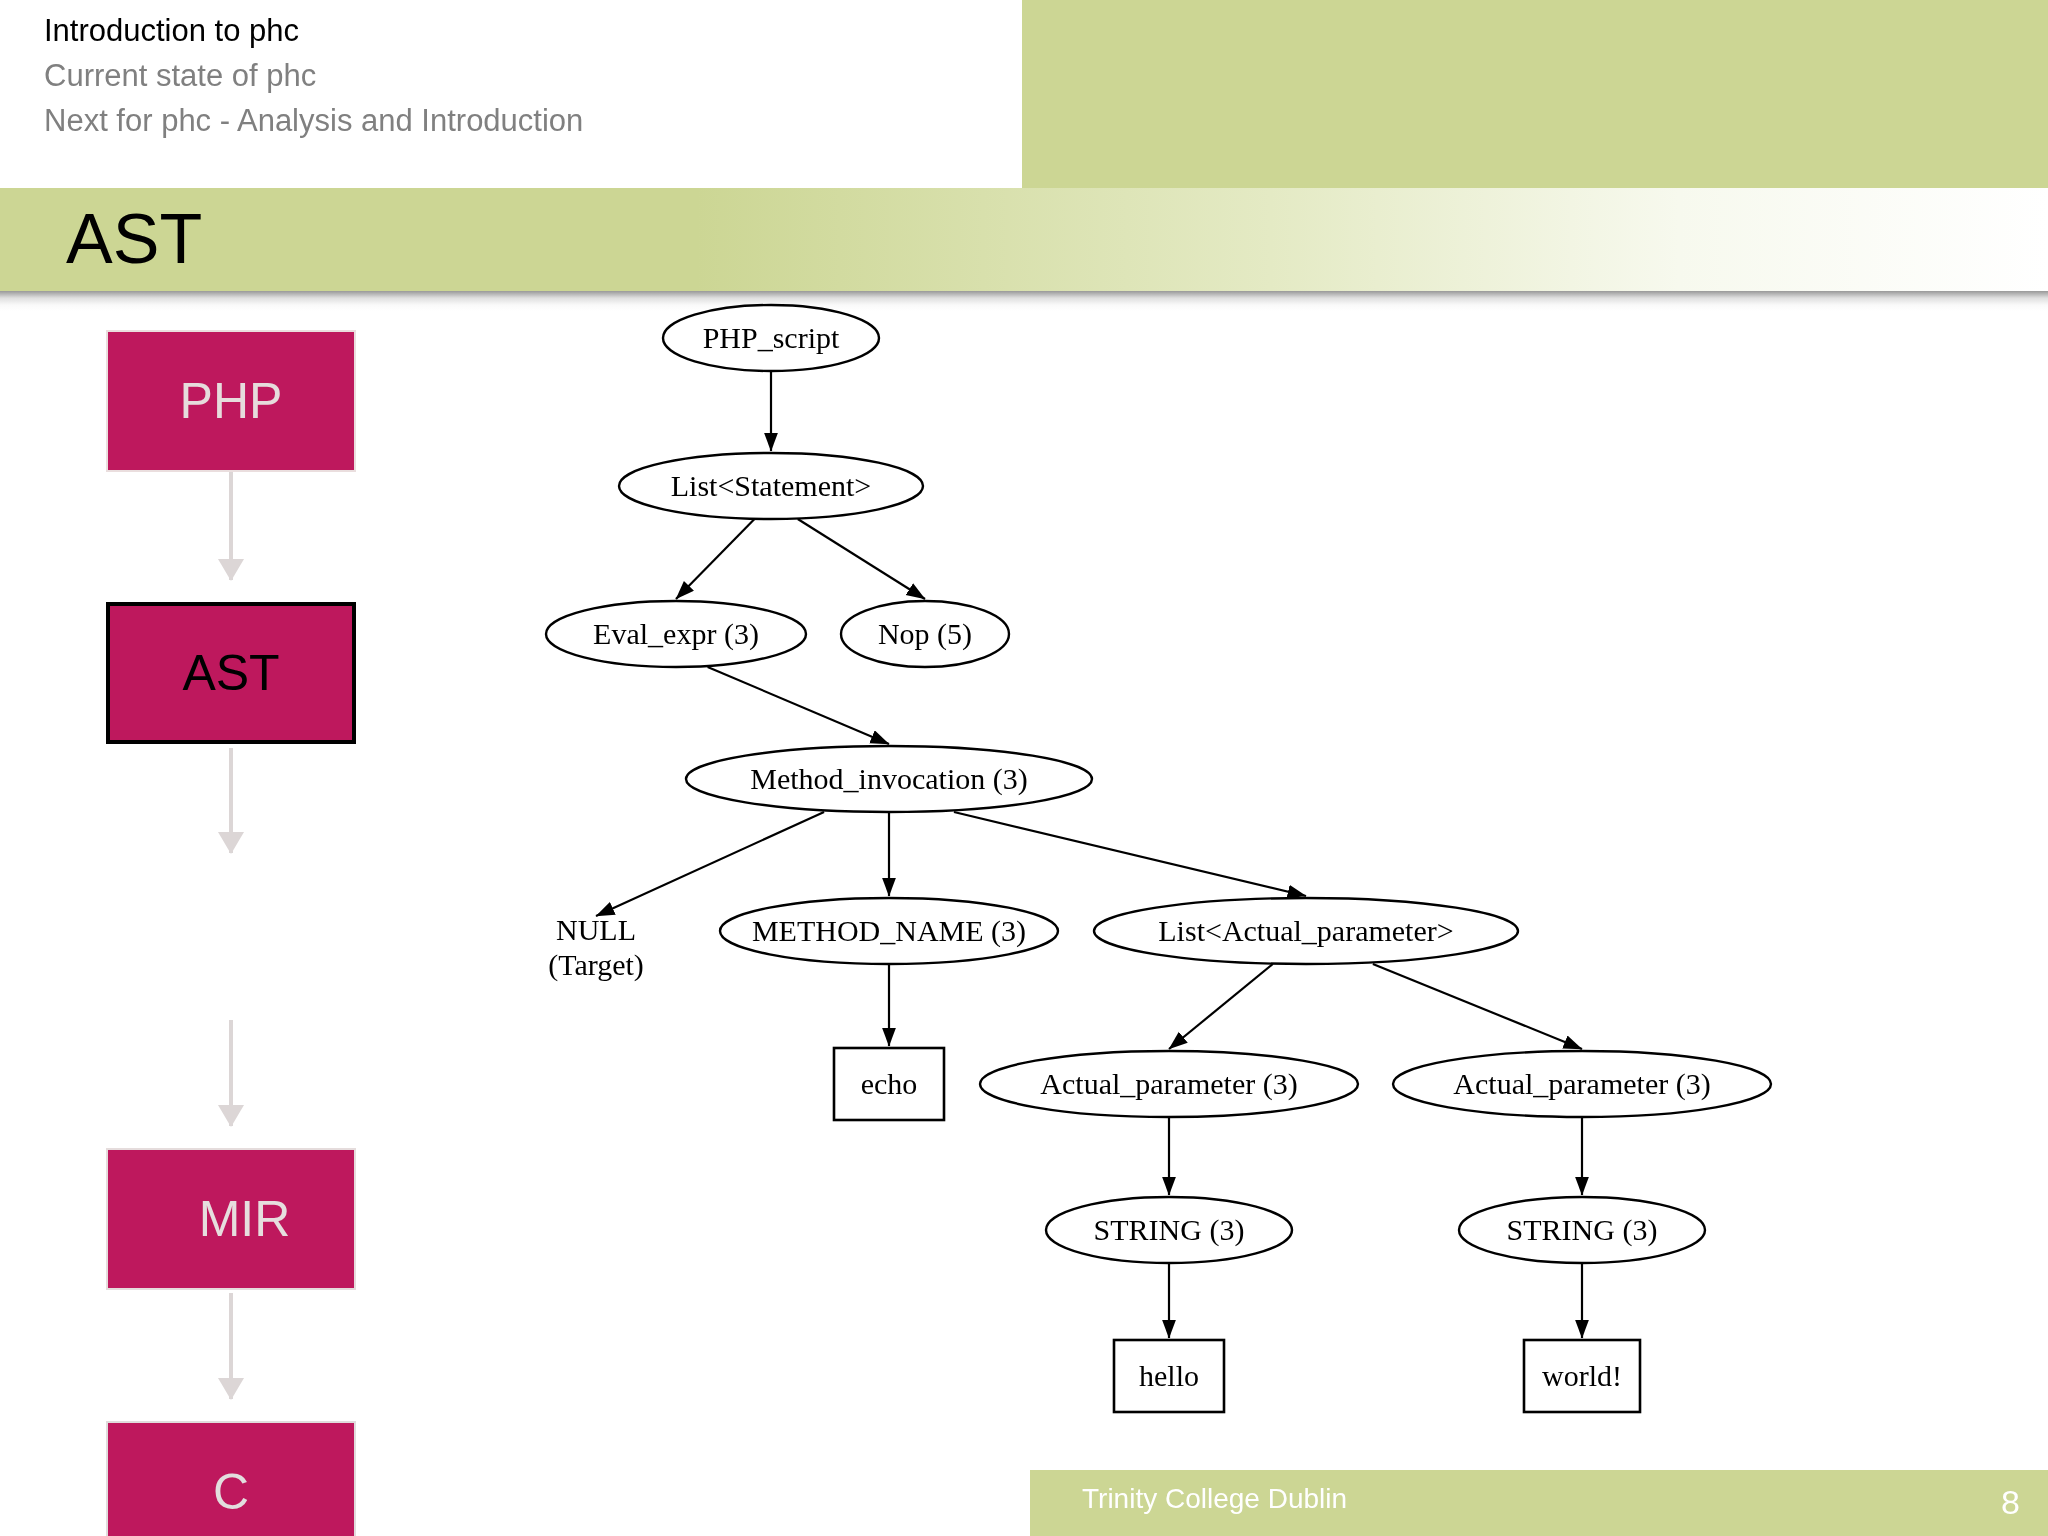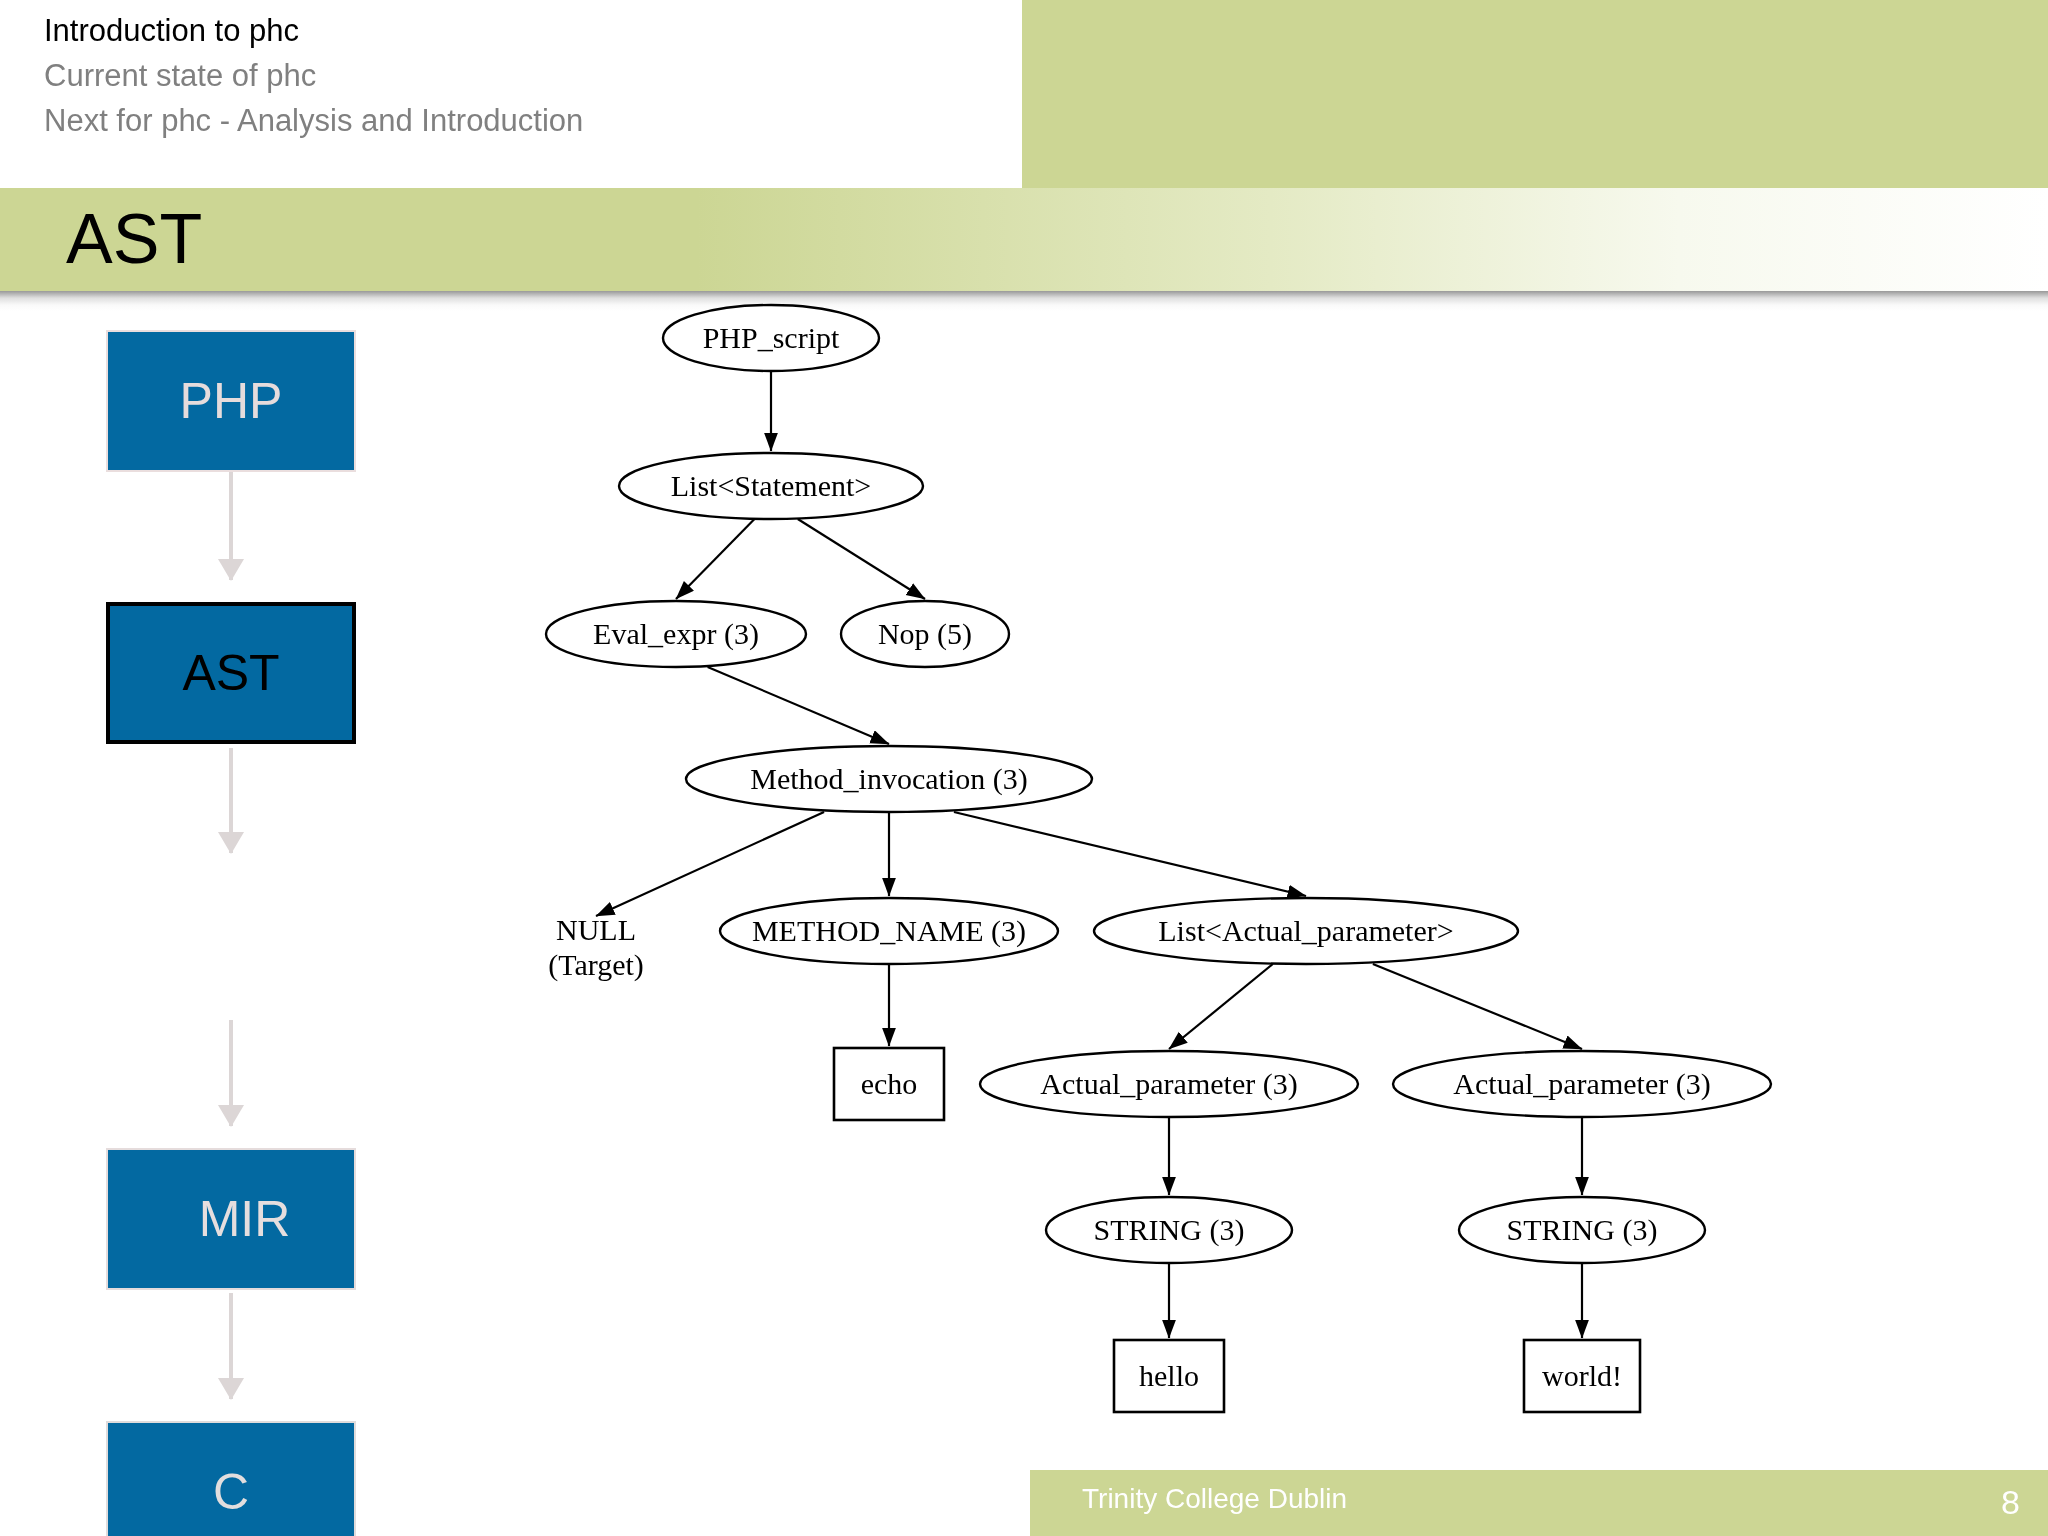--- a/index.html
+++ b/index.html
@@ -58,21 +58,21 @@
     position:absolute; left:106px; top:330px; width:250px; height:1135px;
   }
   .stage {
     position:absolute;
     left:0; width:250px; height:142px;
     box-sizing:border-box;
     border:2px solid #e8dede;
     display:flex; align-items:center; justify-content:center;
     font-size:50px;
     color:#e6e0e0;
-    background:#0369a1;
+    background:#be185d;
   }
   .stage.s-php  { top:0px;   border-color:#eadede; color:#e6dcdc; }
   .stage.s-ast  { top:272px; border:4px solid #000000; color:#000000; }
   .stage.s-hir  { top:545px; border-color:#dedede; color:#e4e4e4; }
   .stage.s-mir  { top:818px; border-color:#e5dcdc; color:#e6dede;padding-left:27px; }
   .stage.s-c    { top:1091px;border-color:#e0dcdc; color:#e2dede; }
 
   .arrow {
     position:absolute;
     left:123px;

